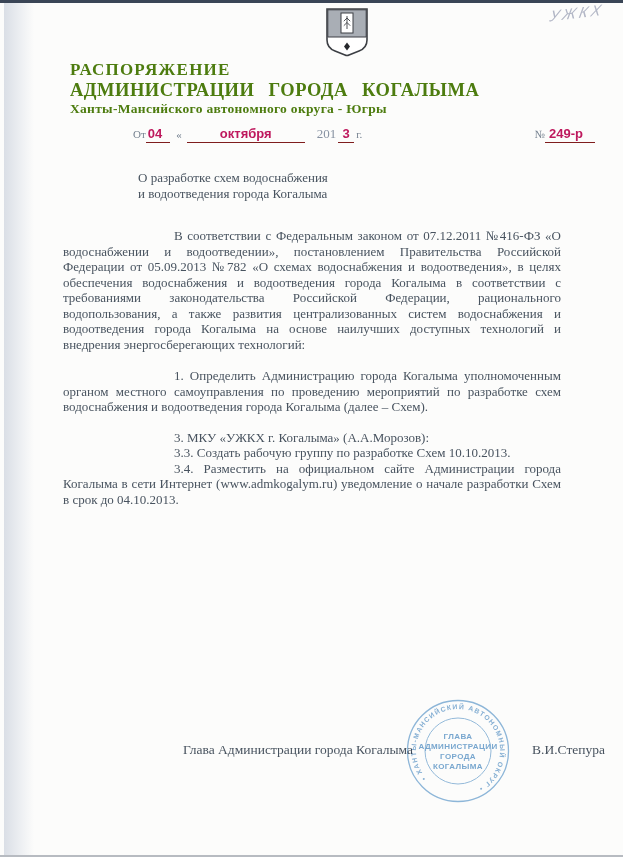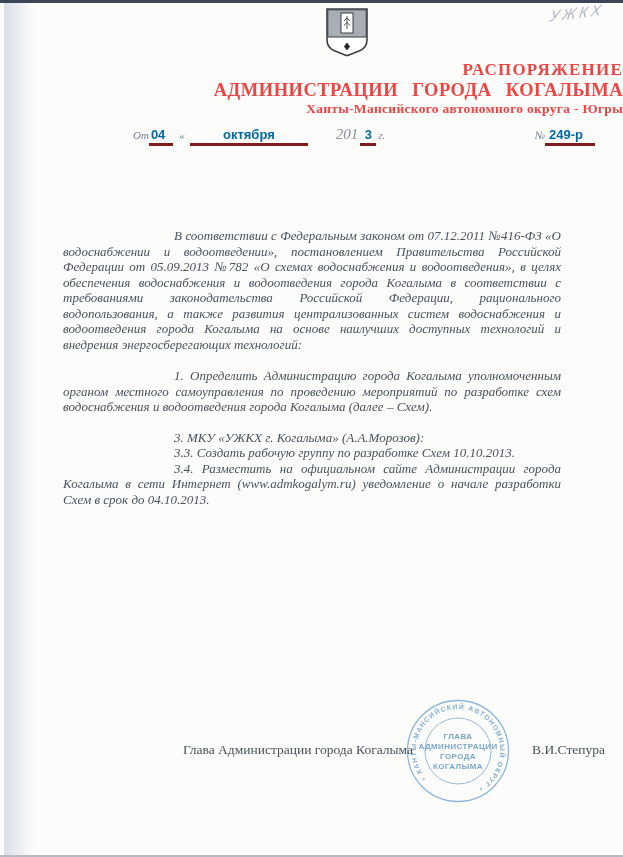--- a/index.html
+++ b/index.html
@@ -15,41 +15,41 @@
     background:linear-gradient(90deg, rgba(190,198,212,.55), rgba(212,218,228,.38) 55%, rgba(255,255,255,0));}
   .handwriting{
     position:absolute;top:4px;left:550px;
     font-family:"Liberation Sans",sans-serif;font-style:italic;
     font-size:15px;color:#a6abbd;letter-spacing:3px;
     transform:rotate(-7deg) skewX(-18deg);opacity:.85;
   }
   
   .crest{position:absolute;left:325px;top:7px;}
   
-  .t1,.t2,.t3{position:absolute;left:70px;right:0;text-align:right;color:#ef4444;font-weight:700;}
+  .t1,.t2,.t3{position:absolute;left:70px;right:0;text-align:left;color:#4d7c0f;font-weight:700;}
   .t1{top:60px;font-size:17px;letter-spacing:1.2px;}
   .t2{top:80px;font-size:18.5px;letter-spacing:.5px;word-spacing:9px;}
   .t3{top:101px;font-size:13.5px;letter-spacing:.3px;}
   
   .daterow{position:absolute;top:126px;left:133px;right:28px;display:flex;align-items:baseline;}
-  .flabel{font-size:11px;color:#74808f;font-style:italic;}
-  .fill{font-family:"Liberation Sans",sans-serif;font-weight:700;font-size:13px;color:#0369a1;
-        border-bottom:3px solid #7f1d1d;padding-bottom:1px;}
+  .flabel{font-size:11px;color:#74808f;}
+  .fill{font-family:"Liberation Sans",sans-serif;font-weight:700;font-size:13px;color:#be185d;
+        border-bottom:1px solid #7f1d1d;padding-bottom:1px;}
   .fill.day{padding-left:2px;padding-right:8px;margin-right:3px;}
   .flabel.quote{margin:0 3px;}
   .fill.month{width:118px;text-align:center;margin:0 2px;}
-  .flabel.yearpre{margin-left:26px;font-size:15px;color:#8792a2;}
+  .flabel.yearpre{margin-left:10px;font-size:13px;color:#8792a2;}
   .fill.ydigit{width:16px;text-align:center;margin:0 2px;}
   .spacer{flex:1;}
   .fill.numval{padding:0 12px 1px 4px;}
   
   .subject{position:absolute;top:170px;left:138px;font-size:13px;line-height:15.5px;}
   
   .bodyblock{position:absolute;top:228px;left:63px;width:498px;}
-  .para{margin:0;font-size:13px;line-height:15.5px;text-align:justify;text-indent:111px;font-style:italic;}
+  .para{margin:0;font-size:13px;line-height:15.5px;text-align:justify;text-indent:111px;}
   .gap{margin-top:15px;}
   .gap-sm{margin-top:16px;}
   
   .sigrow{position:absolute;top:742px;left:183px;width:422px;display:flex;
           justify-content:space-between;font-size:13.5px;}
   
   .seal{position:absolute;left:406px;top:699px;mix-blend-mode:multiply;opacity:.92;}
   .ringtext{font-family:"Liberation Sans",sans-serif;font-size:6.8px;font-weight:700;
             fill:#7dabd4;letter-spacing:1.2px;}
   .sealcenter{font-family:"Liberation Sans",sans-serif;font-size:8px;font-weight:700;
@@ -84,20 +84,24 @@
     <span class="flabel quote">«</span>
     <span class="fill month">октября</span>
     <span class="flabel yearpre">201</span>
     <span class="fill ydigit">3</span>
     <span class="flabel">г.</span>
     <span class="spacer"></span>
     <span class="flabel">№</span>
     <span class="fill numval">249-р</span>
   </div>
 
+  <div class="subject">
+    <div>О разработке схем водоснабжения</div>
+    <div>и водоотведения города Когалыма</div>
+  </div>
 
   <div class="bodyblock">
     <p class="para">В соответствии с Федеральным законом от 07.12.2011 №416-ФЗ «О водоснабжении и водоотведении», постановлением Правительства Российской Федерации от 05.09.2013 №782 «О схемах водоснабжения и водоотведения», в целях обеспечения водоснабжения и водоотведения города Когалыма в соответствии с требованиями законодательства Российской Федерации, рационального водопользования, а также развития централизованных систем водоснабжения и водоотведения города Когалыма на основе наилучших доступных технологий и внедрения энергосберегающих технологий:</p>
     <p class="para gap-sm">1. Определить Администрацию города Когалыма уполномоченным органом местного самоуправления по проведению мероприятий по разработке схем водоснабжения и водоотведения города Когалыма (далее – Схем).</p>
     <p class="para gap">3. МКУ «УЖКХ г. Когалыма» (А.А.Морозов):</p>
     <p class="para">3.3. Создать рабочую группу по разработке Схем 10.10.2013.</p>
     <p class="para">3.4. Разместить на официальном сайте Администрации города Когалыма в сети Интернет (www.admkogalym.ru) уведомление о начале разработки Схем в срок до 04.10.2013.</p>
   </div>
 
   <div class="sigrow">

